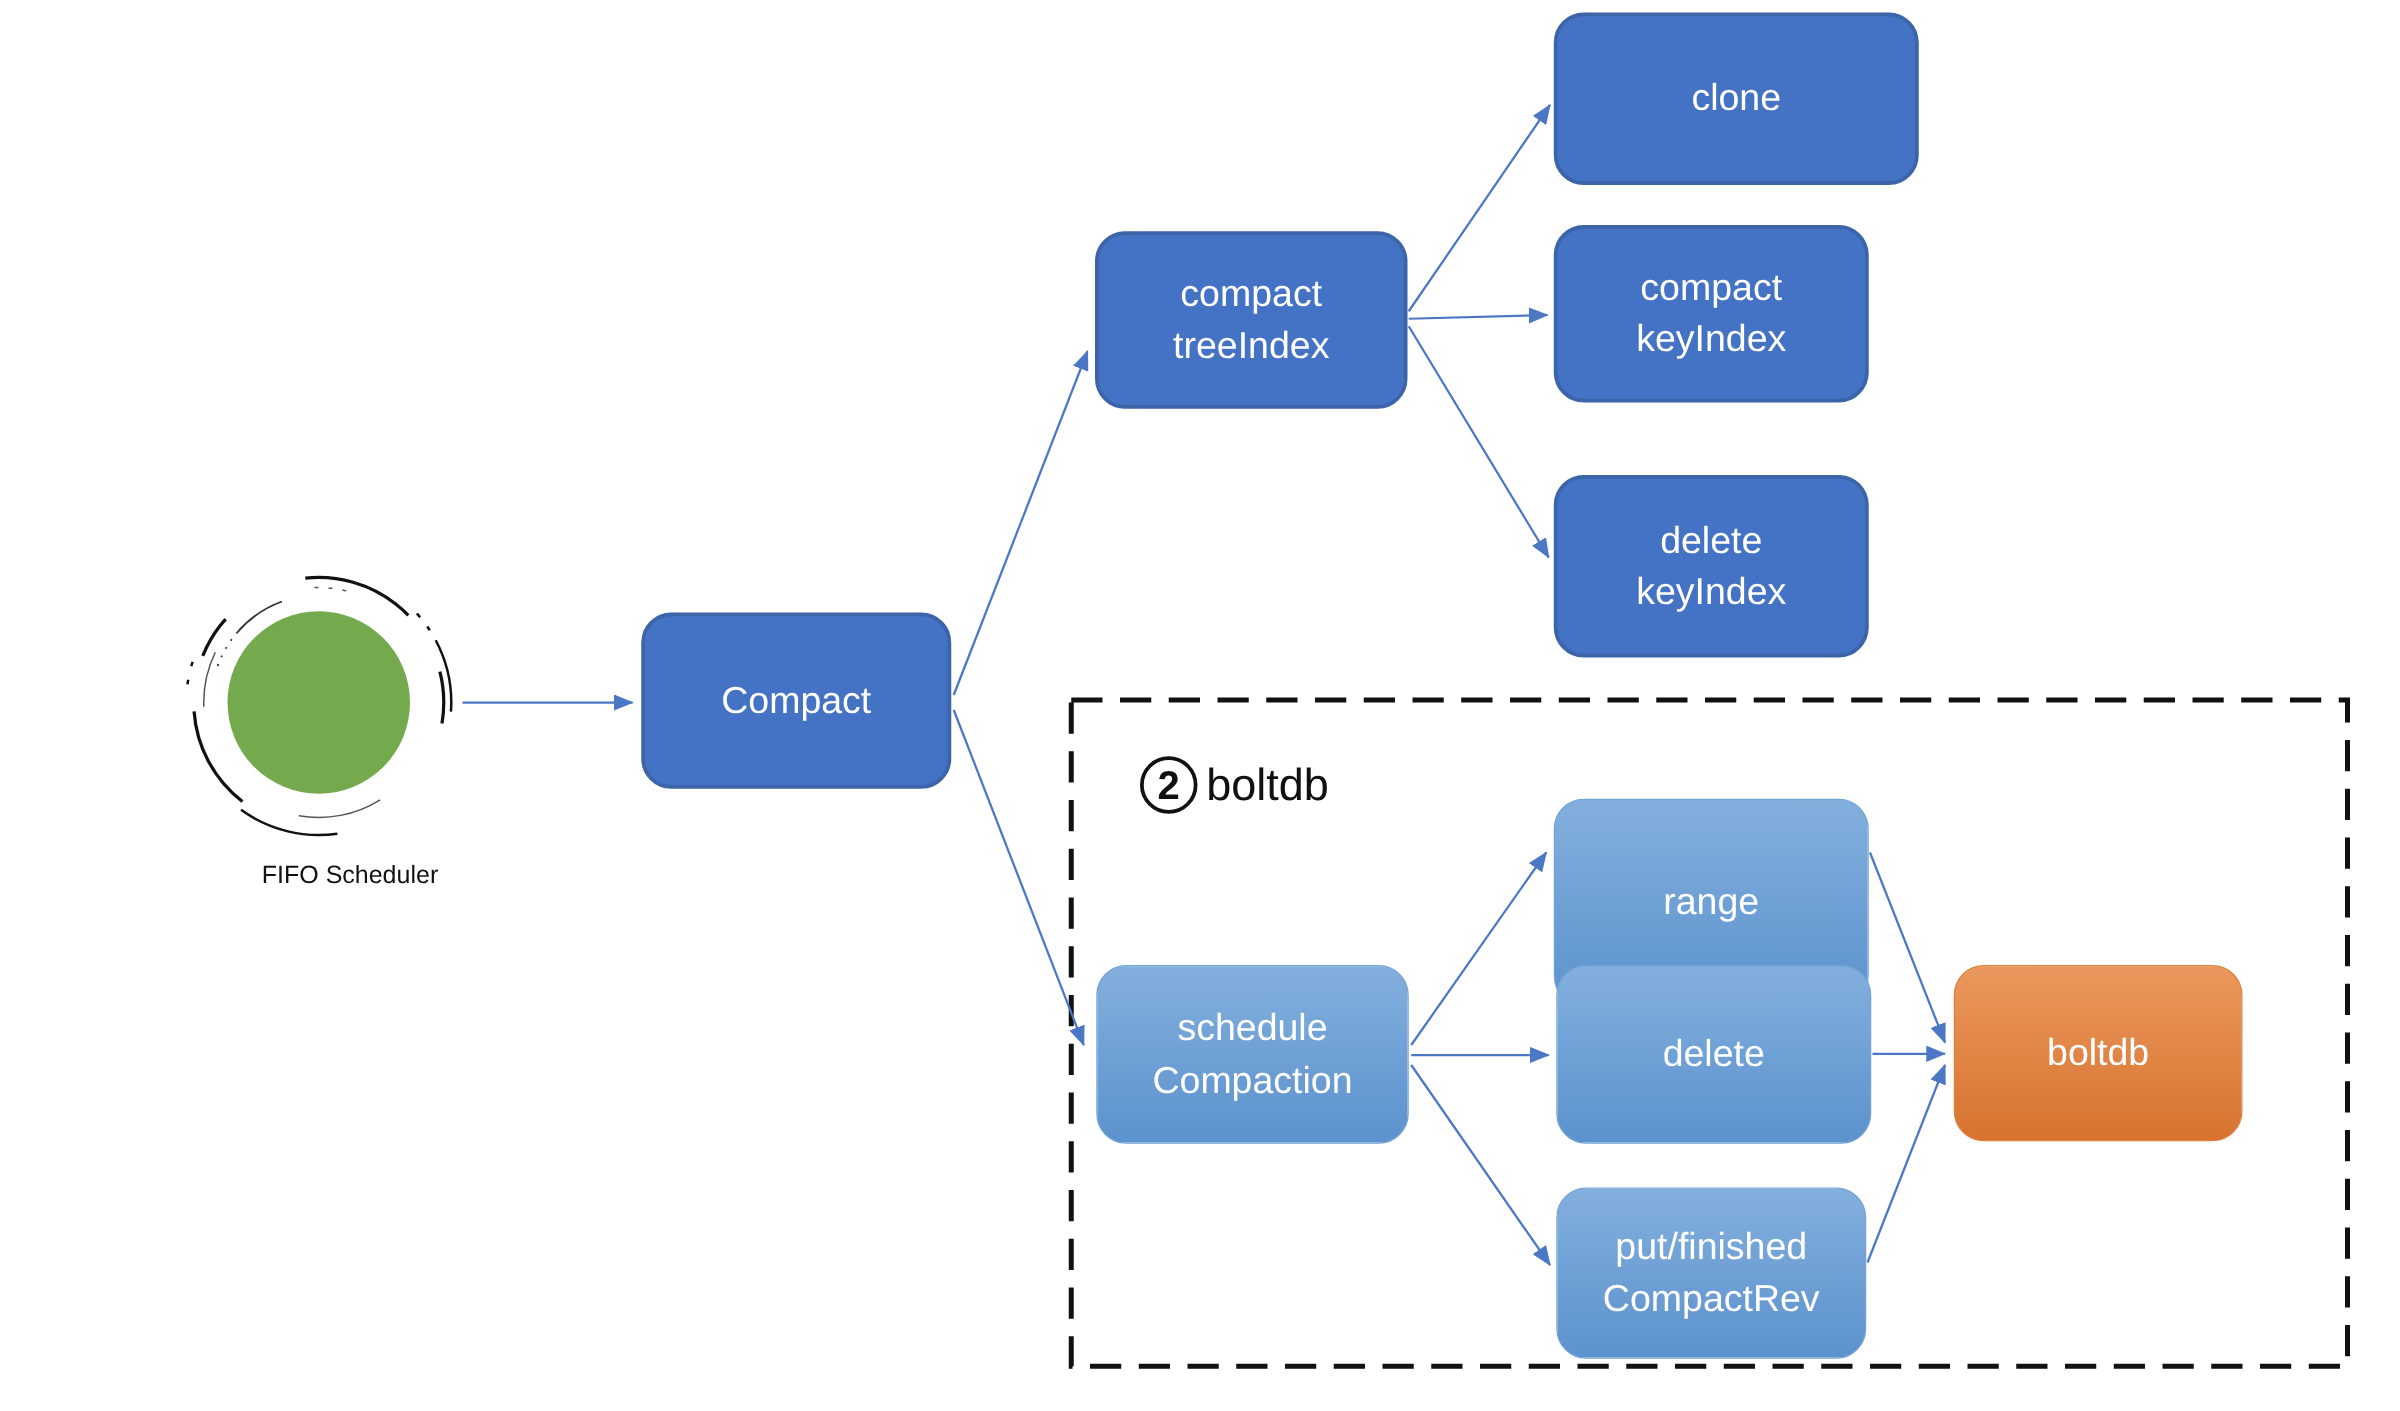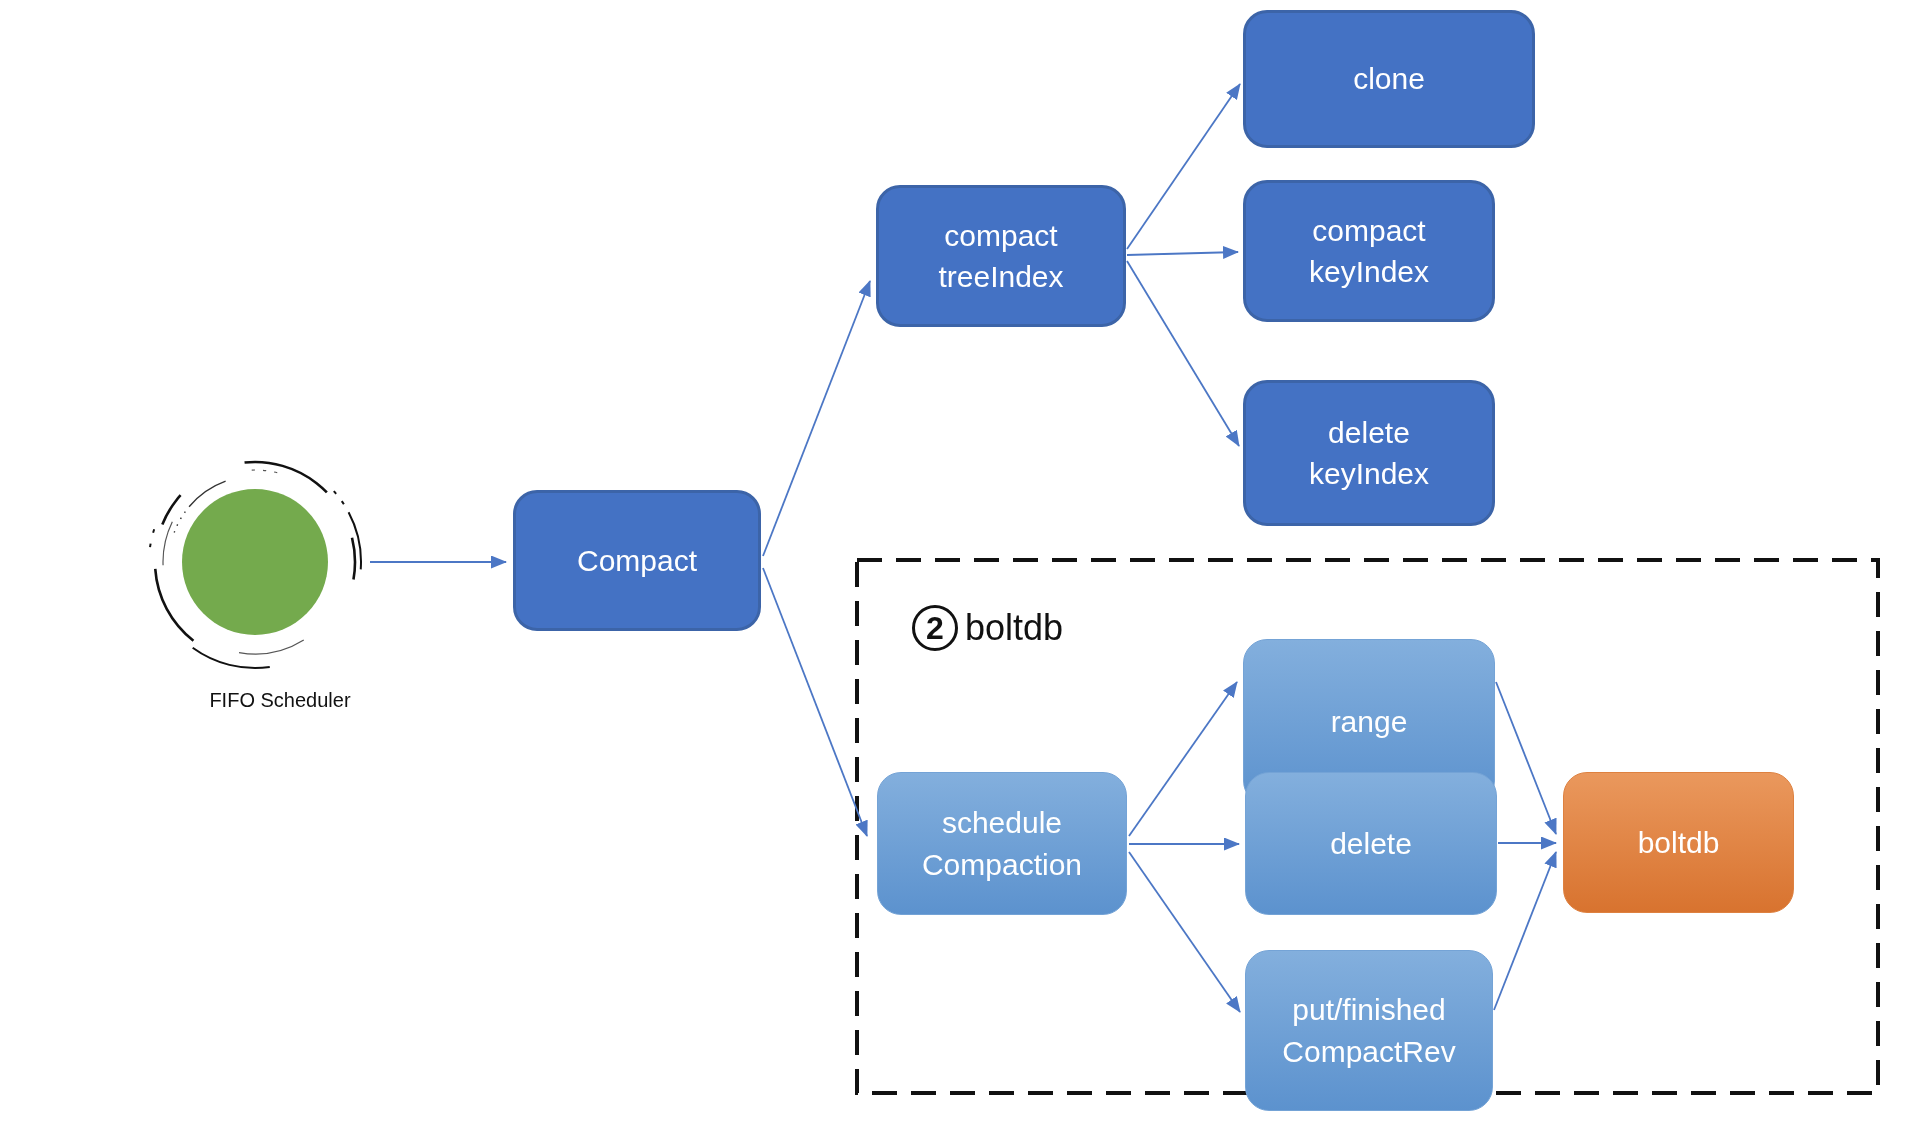--- a/index.html
+++ b/index.html
@@ -125,18 +125,18 @@
     <span class="group-name">boltdb</span>
   </div>
 
   <div class="node light" style="left:877px; top:772px; width:250px; height:143px;">schedule
 Compaction</div>
 
   <div class="node light" style="left:1243px; top:608px; width:252px; height:166px;margin-top:31px;">range</div>
 
   <div class="node light" style="left:1245px; top:772px; width:252px; height:143px;">delete</div>
 
-  <div class="node light" style="left:1245px; top:950px; width:248px; height:161px;">put/finished
+  <div class="node light" style="left:1245px; top:950px; width:248px; height:137px;">put/finished
 CompactRev</div>
 
   <div class="node orange" style="left:1563px; top:772px; width:231px; height:141px;">boltdb</div>
 
 </div>
 
 </body></html>

